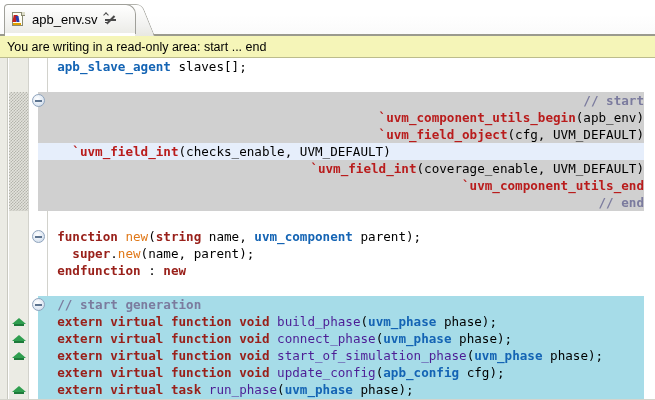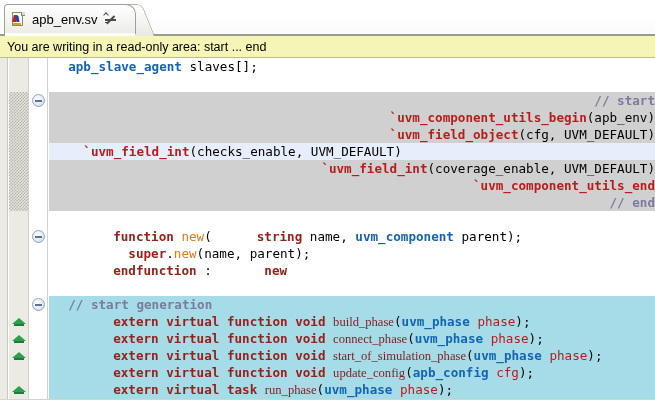--- a/index.html
+++ b/index.html
@@ -120,44 +120,44 @@
     position:absolute;left:9px;width:19px;
     background-color:#e3e3dc;
     background-image:
       linear-gradient(45deg,#b4b4ac 25%,transparent 25%,transparent 75%,#b4b4ac 75%),
       linear-gradient(45deg,#b4b4ac 25%,transparent 25%,transparent 75%,#b4b4ac 75%);
     background-size:3px 3px;
     background-position:0 0,1.5px 1.5px;
   }
   
   .code{
-    position:absolute;left:49px;top:0;width:606px;height:298px;
+    position:absolute;left:38px;top:0;width:606px;height:298px;
     font-family:"DejaVu Sans Mono","Liberation Mono",monospace;
     font-size:12.6px;
     line-height:17px;
     white-space:pre;
   }
   .line{
     height:17px;line-height:17px;
     padding-left:4px;
     box-sizing:border-box;
     white-space:pre;
   }
   .blk-gray{background:#d0d0d0;text-align:right;}
   .blk-cyan{background:#a6dce8;}
   .blk-cursor{background:#e6eefb;}
   .blk-none{background:transparent;}
-  .kwr{color:#99201a;font-weight:bold;margin-left:45px;}
+  .kwr{color:#99201a;font-weight:bold;}
   .typ{color:#1464b4;font-weight:bold;}
   .mac{color:#b91c1c;font-weight:bold;}
   .cmt{color:#7b7b9e;font-weight:bold;}
-  .fn{color:#7f1d1d;font-family:Liberation Serif, serif;}
+  .fn{color:#4c1d95;}
   .orng{color:#e07818;}
   .pln{color:#000000;}
-  .gry{color:#b91c1c;}
+  .gry{color:#000000;}
 
   
   .fold-w{
     position:absolute;left:32px;width:13px;height:13px;
     border-radius:50%;
     background:radial-gradient(circle at 40% 35%,#ffffff 0%,#e2eaf4 55%,#c4d2e4 100%);
     border:1px solid #8fa4bd;
     box-sizing:border-box;
   }
   .fold-w:after{

